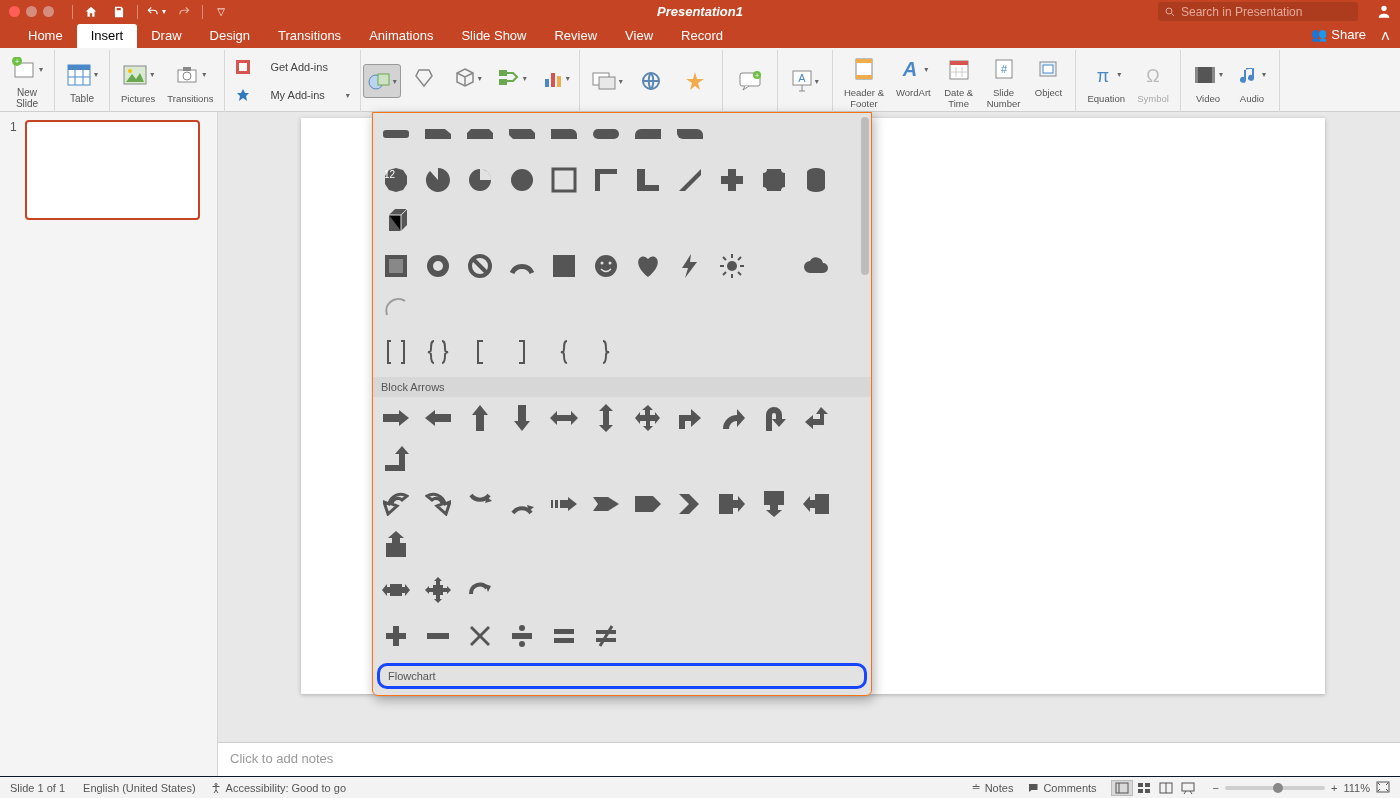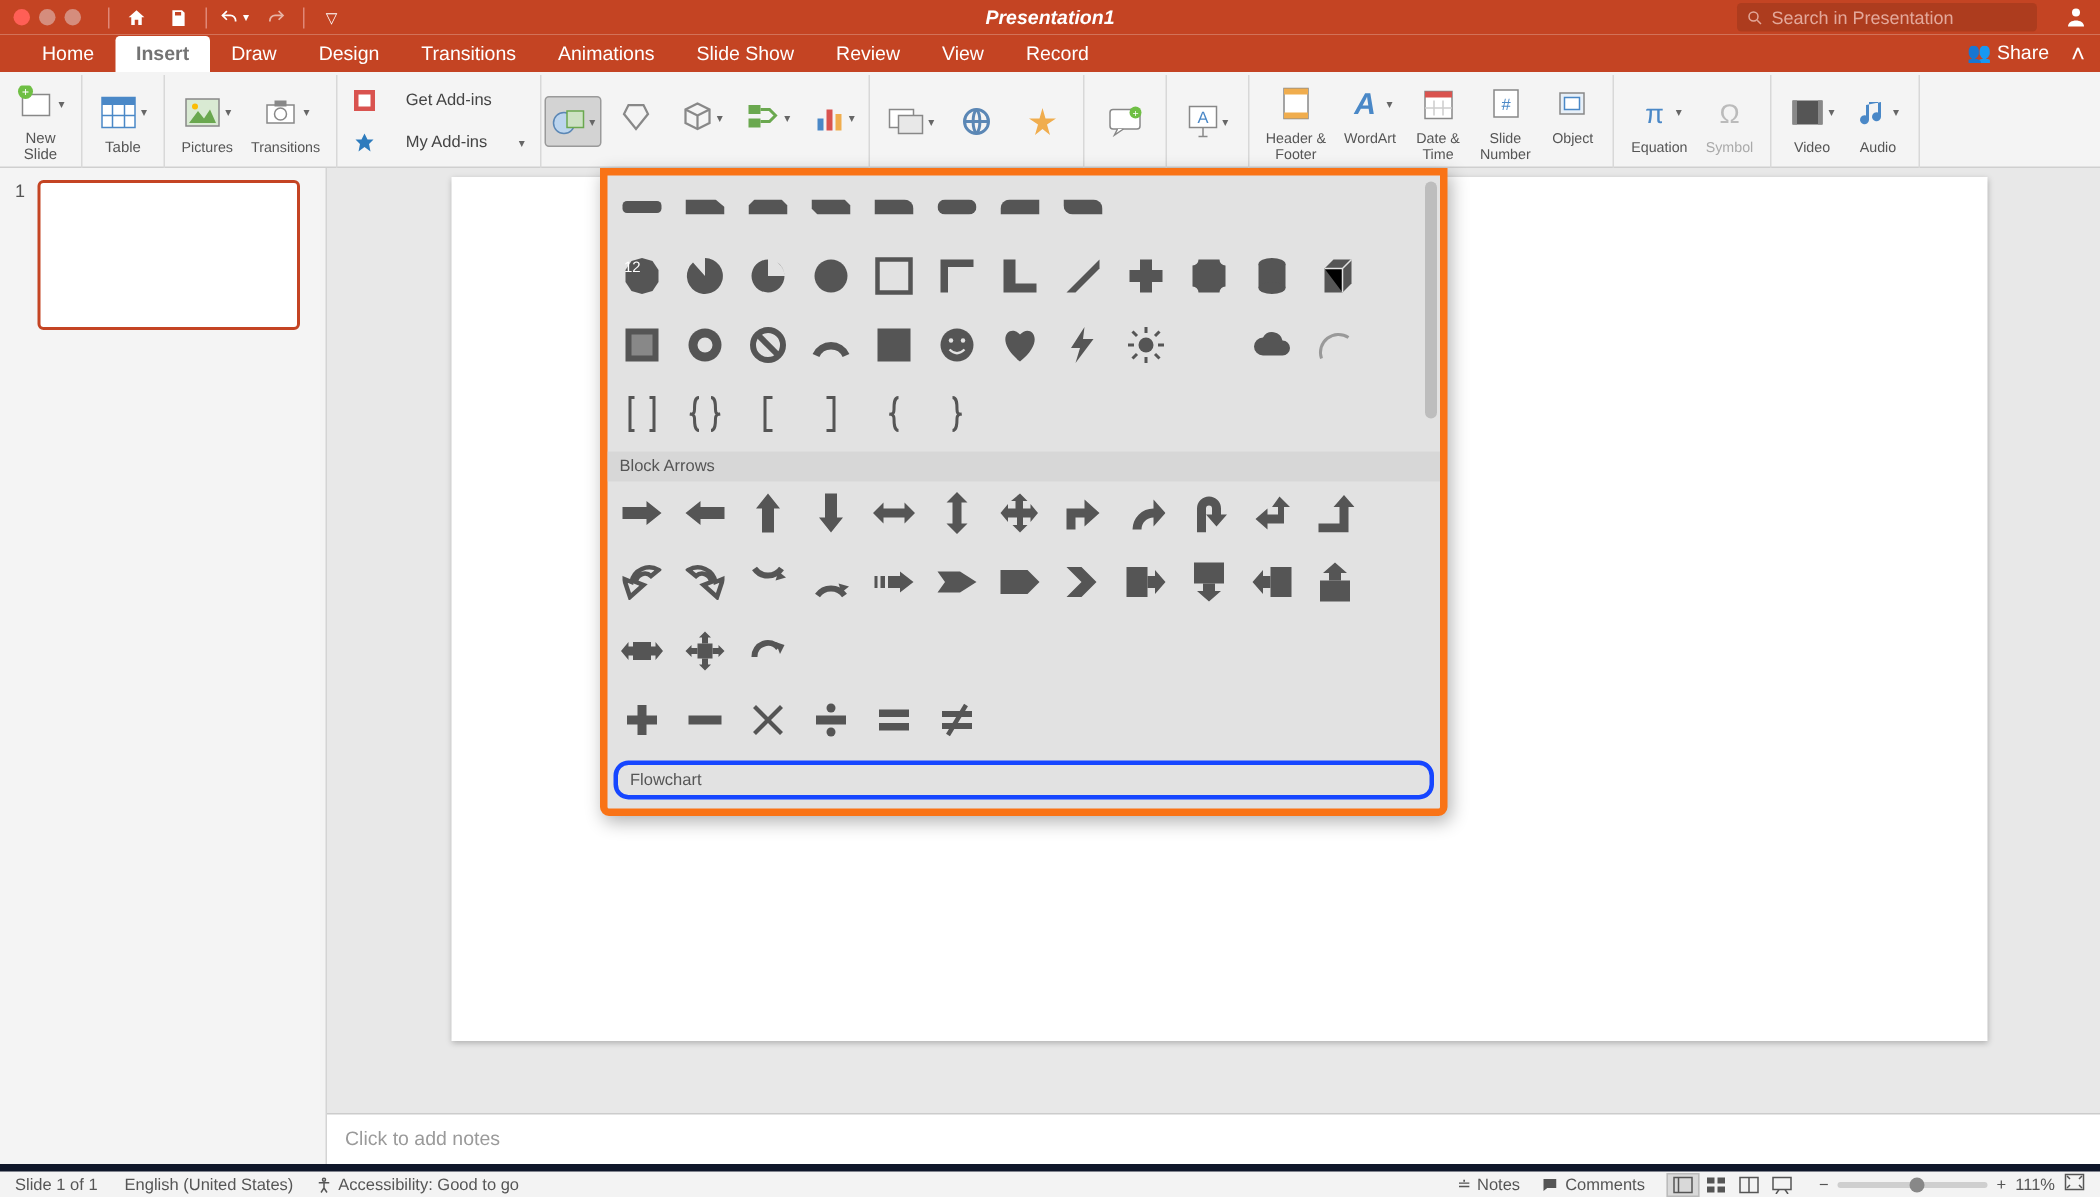--- a/index.html
+++ b/index.html
@@ -14,21 +14,21 @@
 .qicon { width:20px; height:20px; display:flex; align-items:center; justify-content:center; color:#fff; font-size:13px; }
 .qsep { width:1px; height:14px; background:#e08777;}
 .title-center { position:absolute; left:50%; transform:translateX(-50%); font-size:13px; font-weight:600;font-style:italic;}
 .search-pres { position:absolute; right:42px; top:2px; height:19px; width:200px; background:#ad3c1e; border-radius:3px; display:flex; align-items:center; color:#e3a89a; font-size:12px; padding-left:6px;}
 .search-pres svg{margin-right:5px;}
 .user-ico { position:absolute; right:8px; top:3px; color:#fff; }
 
 
 .tabs { height:25px; background:#c44423; display:flex; align-items:flex-end; padding-left:14px; position:relative;}
 .tab { color:#fff; font-size:13px; padding:4px 14px 5px; cursor:pointer;}
-.tab.active { background:#fff; color:#737373; border-radius:3px 3px 0 0; font-weight:700;}
+.tab.active { background:#fff; color:#000000; border-radius:3px 3px 0 0; font-weight:400;}
 .share { position:absolute; right:34px; color:#fff; font-size:13px; top:4px;}
 .collapse-ribbon{position:absolute; right:10px; color:#fff; top:5px;}
 
 
 .ribbon { height:64px; background:#f4f4f4; border-bottom:1px solid #cfcfcf; display:flex; padding-top:2px;}
 .group { display:flex; flex-direction:column; align-items:center; border-right:1px solid #d8d8d8; padding:0 6px; height:62px; justify-content:center; }
 .grp-row { display:flex; gap:2px; }
 .rb-btn { display:flex; flex-direction:column; align-items:center; font-size:10px; color:#555; padding:2px 5px; gap:2px; }
 .rb-ico { width:32px; height:32px; display:flex; align-items:center; justify-content:center;}
 .rb-btn.small{font-size:9.5px}
@@ -40,32 +40,32 @@
 .workspace { display:flex; height:calc(798px - 23px - 25px - 64px - 22px); }
 .thumb-pane { width:218px; background:#f4f4f4; border-right:1px solid #d4d4d4; padding:8px 10px; }
 .thumb-row{display:flex; gap:8px;}
 .thumb-num{font-size:12px; color:#555;}
 .thumb { width:175px; height:100px; background:#fff; border:2px solid #c44423; border-radius:4px;}
 .editor { flex:1; background:#e8e8e8; position:relative;}
 .slide { position:absolute; top:6px; left:83px; width:1024px; height:576px; background:#fff; box-shadow:0 1px 4px rgba(0,0,0,.25);}
 .notes { position:absolute; bottom:0; left:0; right:0; height:34px; background:#fff; border-top:1px solid #ccc; padding:8px 12px; font-size:13px; color:#9a9a9a;}
 
 
-.shapes-pop { position:absolute; left:154px; top:0; width:565px; background:#e2e2e2; border:5px solid #f97316; box-shadow:2px 4px 12px rgba(0,0,0,.3); border-radius:0 0 6px 6px;margin-left:28px;}
+.shapes-pop { position:absolute; left:154px; top:0; width:500px; background:#e2e2e2; border:1px solid #f97316; box-shadow:2px 4px 12px rgba(0,0,0,.3); border-radius:0 0 6px 6px;}
 .sp-scroll{ max-height:582px; overflow:hidden; position:relative;}
 .sp-section-h { font-size:11px; color:#555; padding:4px 8px; background:#d7d7d7;}
 .sp-grid { display:flex; flex-wrap:wrap; padding:4px 6px 8px; gap:6px 8px; }
 .shape { width:34px; height:34px; display:flex; align-items:center; justify-content:center; color:#4e4e4e;}
 .shape svg{display:block;}
 .sp-scrollbar{position:absolute; right:2px; top:4px; bottom:4px; width:8px; background:transparent;}
 .sp-thumb{position:absolute; top:0; width:8px; height:158px; background:#bdbdbd; border-radius:4px;}
 .highlight-box{ border:3px solid #1646ff; border-radius:10px; margin:2px 4px 6px; }
 
 
-.statusbar{ position:absolute; bottom:0; left:0; right:0; height:22px; background:#f3f3f3; border-top:5px solid #0f172a; display:flex; align-items:center; font-size:11px; color:#555; padding:0 10px;}
+.statusbar{ position:absolute; bottom:0; left:0; right:0; height:22px; background:#f3f3f3; border-top:1px solid #0f172a; display:flex; align-items:center; font-size:11px; color:#555; padding:0 10px;}
 .statusbar .sp{flex:1}
 .sicon{display:inline-flex;align-items:center; gap:4px; margin-left:14px; color:#555;}
 .view-btns{display:flex; gap:0; margin-left:14px;}
 .view-btns span{width:22px;height:16px;display:flex;align-items:center;justify-content:center;border:1px solid transparent;}
 .view-btns span.on{background:#d9d9d9;border:1px solid #bbb;}
 .zoom{display:flex;align-items:center;gap:6px; margin-left:14px;}
 .zoom-track{width:100px;height:4px;background:#cfcfcf;border-radius:2px;position:relative;}
 .zoom-handle{width:10px;height:10px;border-radius:50%;background:#888;position:absolute;top:-3px;left:48px;}
 
 .dd{font-size:8px; margin-left:2px; color:#666;}

